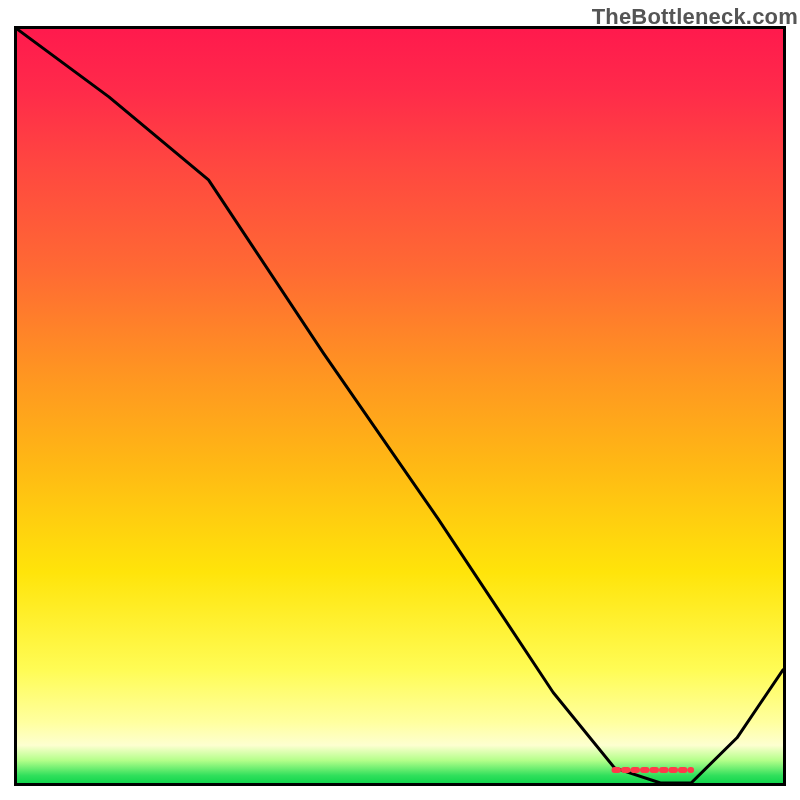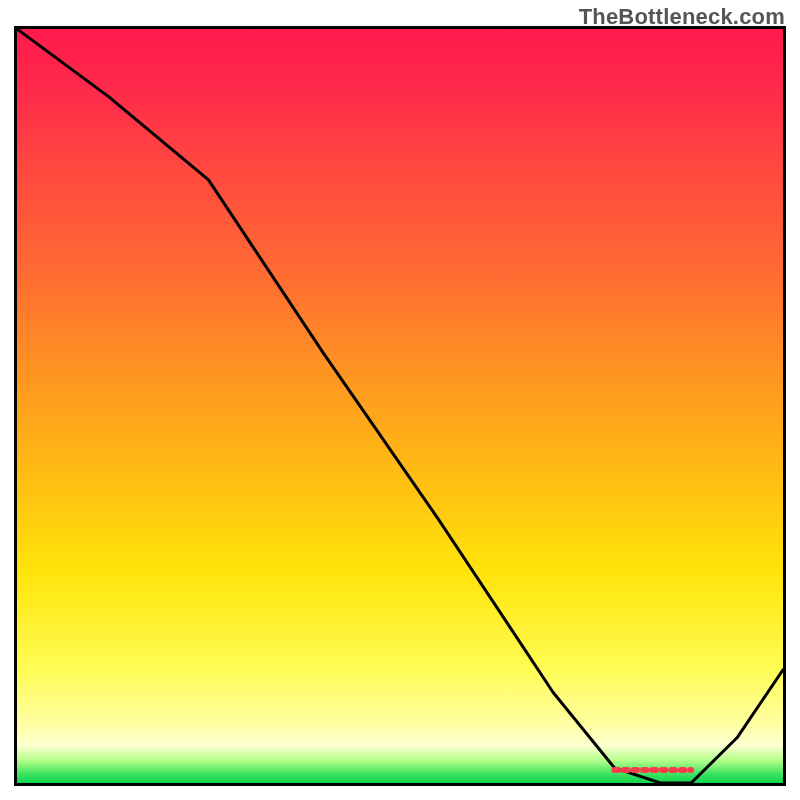--- a/index.html
+++ b/index.html
@@ -12,21 +12,21 @@
     font-family: Arial, Helvetica, sans-serif;
   }
   .chart-wrap {
     position: relative;
     width: 800px;
     height: 800px;
   }
   .watermark {
     position: absolute;
     top: 4px;
-    right: 15px;
+    right: 2px;
     font-size: 22px;
     font-weight: bold;
     color: #555;
     text-align: right;
     letter-spacing: 0.2px;
     z-index: 10;
   }
   .plot-box {
     position: absolute;
     left: 14px;

